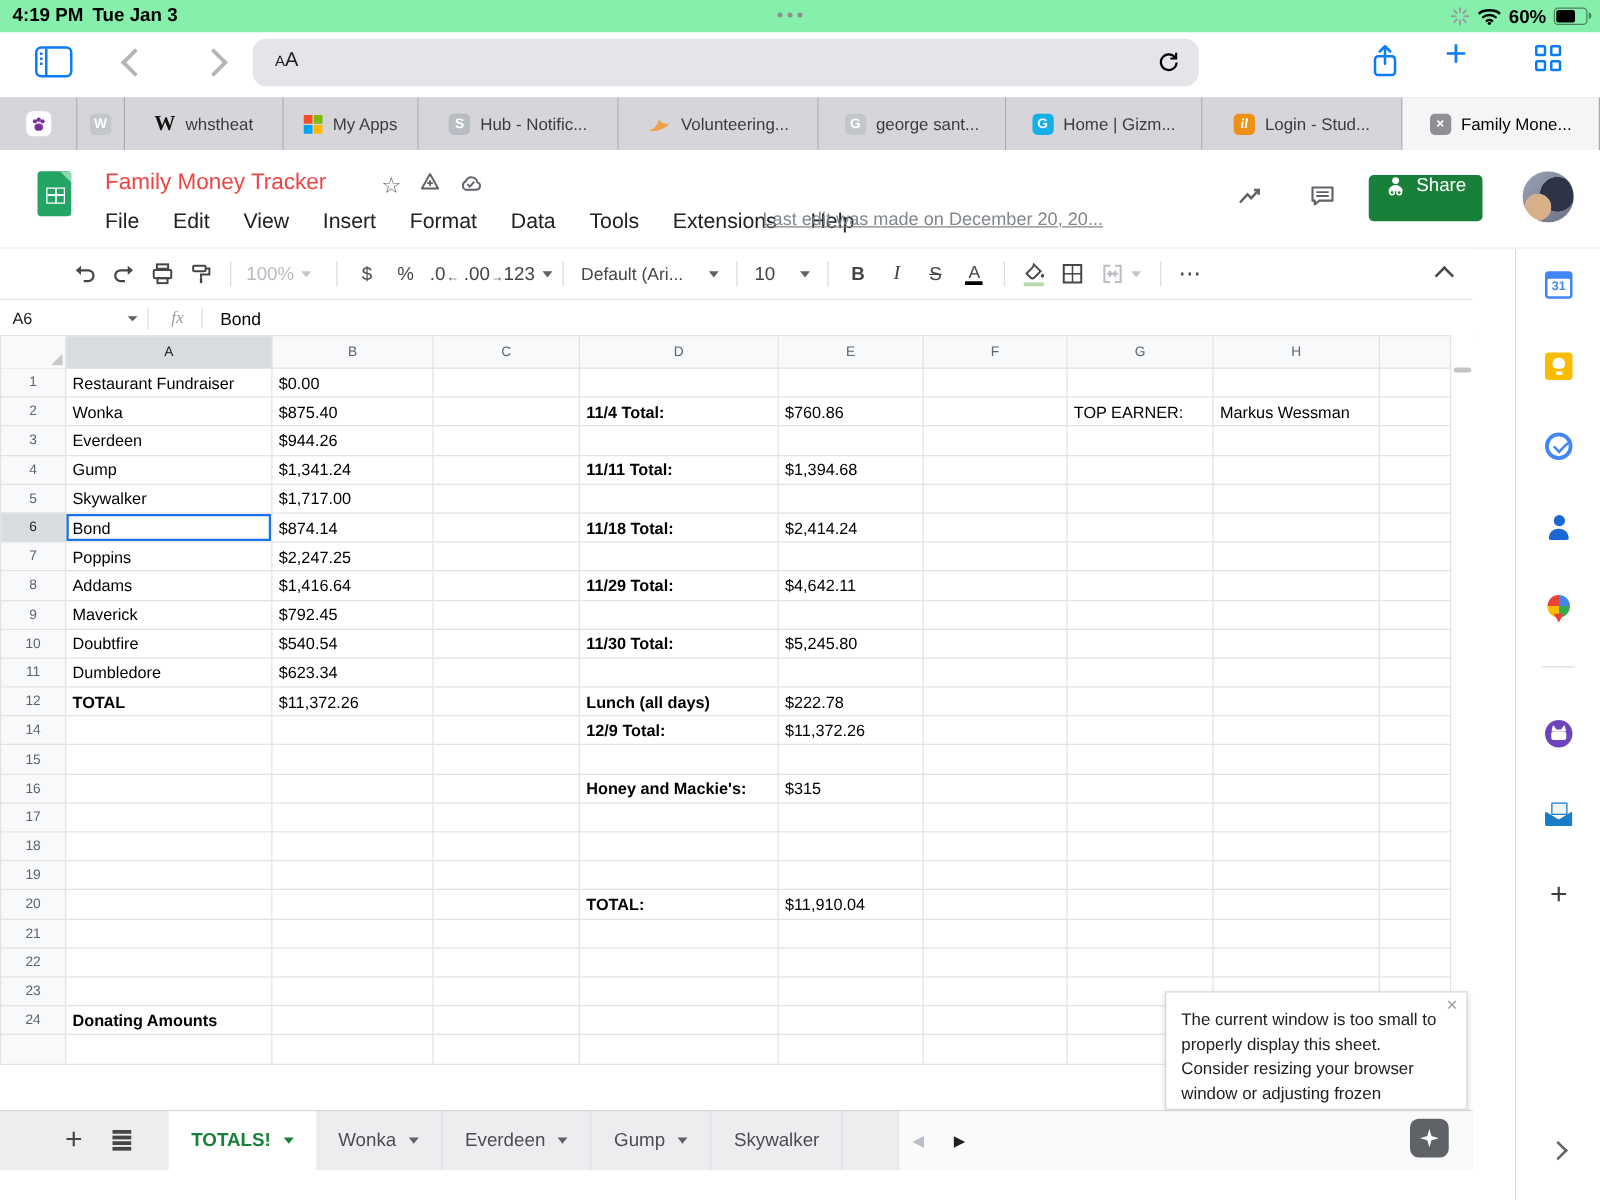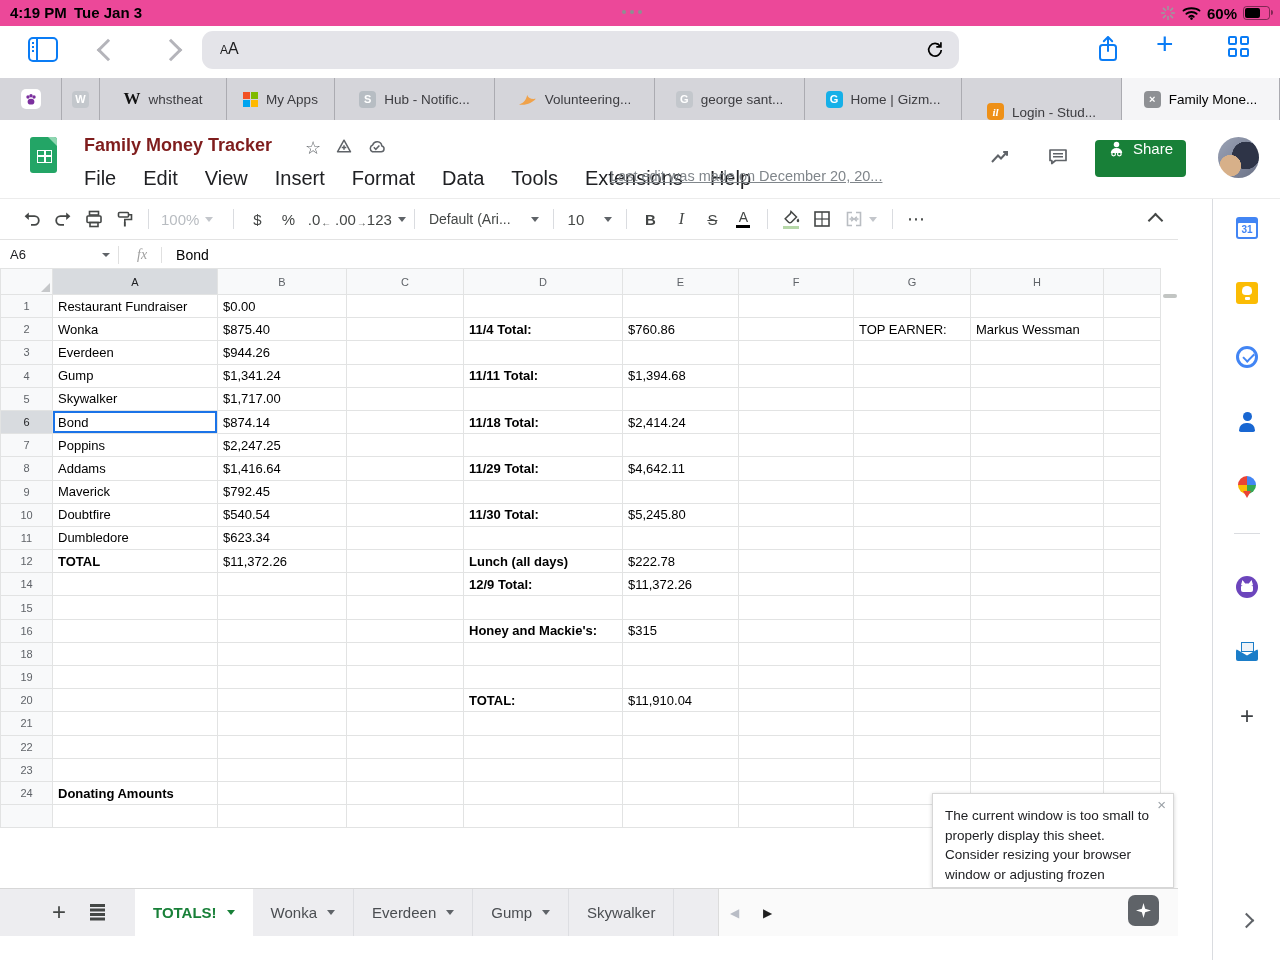--- a/index.html
+++ b/index.html
@@ -1,19 +1,19 @@
 <!DOCTYPE html>
 <html><head>
 <meta charset="utf-8">
 <style>
   html,body{margin:0;padding:0;}
   body{width:1280px;height:960px;position:relative;background:#fff;font-family:"Liberation Sans",sans-serif;overflow:hidden;-webkit-font-smoothing:antialiased;}
 
   
-  .status-bar{position:absolute;left:0;top:0;width:1280px;height:26px;background:#ec4899;}
+  .status-bar{position:absolute;left:0;top:0;width:1280px;height:26px;background:#86efac;}
   .sb-time{position:absolute;left:10px;top:4px;font-size:15px;font-weight:bold;color:#000;}
   .sb-date{position:absolute;left:74px;top:4px;font-size:15px;font-weight:bold;color:#000;}
   .sb-dots{position:absolute;left:622px;top:10px;display:flex;gap:4px;}
   .sb-dots i{width:4px;height:4px;border-radius:50%;background:#8e8e93;}
   .sb-right{position:absolute;right:10px;top:3px;display:flex;align-items:center;gap:6px;height:20px;}
   .sb-batt-pct{font-size:15px;font-weight:bold;color:#000;}
   .batt{width:25px;height:12px;border:1px solid rgba(0,0,0,.45);border-radius:3.5px;position:relative;}
   .batt i{position:absolute;left:1px;top:1px;bottom:1px;width:58%;background:#000;border-radius:2px;}
   .batt::after{content:"";position:absolute;right:-4px;top:3px;width:2px;height:5px;background:rgba(0,0,0,.45);border-radius:0 2px 2px 0;}
 
@@ -49,35 +49,35 @@
   .ms{width:15px;height:15px;display:grid;grid-template-columns:7px 7px;grid-template-rows:7px 7px;gap:1px;flex:none;}
   .tsvg{display:flex;flex:none;}
   .pawplate{width:20px;height:20px;background:#fff;border-radius:5px;display:flex;align-items:center;justify-content:center;}
 
   
   .gs-header{position:absolute;left:0;top:120px;width:1280px;height:78px;background:#fff;border-bottom:1px solid #ececec;}
   .sheets-logo{position:absolute;left:30px;top:17px;width:27px;height:36px;background:#23a566;border-radius:3px;}
   .sheets-logo::after{content:"";position:absolute;right:0;top:0;border-top:9px solid #8fd6b1;border-left:9px solid transparent;border-top-right-radius:3px;}
   .slg-grid{position:absolute;left:7px;top:13px;width:13px;height:11px;border:1.6px solid #fff;
     background:linear-gradient(to right,transparent 44%,#fff 44%,#fff 58%,transparent 58%),linear-gradient(to bottom,transparent 40%,#fff 40%,#fff 56%,transparent 56%);}
-  .doc-title{position:absolute;left:84px;top:15px;font-size:18px;color:#7f1d1d;font-weight:bold;}
+  .doc-title{position:absolute;left:84px;top:15px;font-size:18px;color:#ef4444;}
   .title-icons{position:absolute;left:305px;top:17px;display:flex;gap:14px;align-items:center;color:#5f6368;}
   .star-glyph{font-size:18px;}
   .menu-bar{position:absolute;left:84px;top:47px;display:flex;gap:27px;}
-  .menu-item{font-size:20px;color:#202124;}
+  .menu-item{font-size:17px;color:#202124;}
   .last-edit{position:absolute;left:610px;top:48px;font-size:14.5px;color:#80868b;text-decoration:underline;white-space:nowrap;}
   .ic-trend{position:absolute;left:990px;top:28px;}
   .ic-comment{position:absolute;left:1048px;top:28px;}
   .share-btn{position:absolute;left:1095px;top:20px;width:91px;height:37px;background:#188038;border-radius:4px;display:flex;align-items:flex-start;justify-content:center;gap:8px;}
   .share-btn span{color:#fff;font-size:15px;}
   .avatar{position:absolute;left:1218px;top:17px;width:41px;height:41px;border-radius:50%;
     background:radial-gradient(circle at 30% 70%,#d7b089 0 26%,transparent 27%),radial-gradient(circle at 68% 45%,#2e3447 0 38%,transparent 39%),linear-gradient(135deg,#9aa2b5,#6b7287);}
 
   
-  .gs-toolbar{position:absolute;left:0;top:199px;width:1178px;height:41px;background:#fff;border-bottom:1px solid #e3e3e3;display:flex;align-items:center;padding-left:16px;box-sizing:border-box;}
+  .gs-toolbar{position:absolute;left:0;top:199px;width:1178px;height:41px;background:#fff;border-bottom:1px solid #e3e3e3;display:flex;align-items:center;padding-left:52px;box-sizing:border-box;}
   .tbtn{height:26px;min-width:31px;display:flex;align-items:center;justify-content:center;color:#444746;font-size:15px;flex:none;}
   .tsep{width:1px;height:20px;background:#dadce0;margin:0 8px;flex:none;}
   .t-dim{color:#b8bcc1;}
   .caret{width:0;height:0;border-left:4px solid transparent;border-right:4px solid transparent;border-top:5px solid #5f6368;display:inline-block;margin-left:6px;}
   .caret.dim{border-top-color:#c3c6cb;}
   .t-zoom{width:64px;justify-content:flex-start;padding-left:4px;}
   .t-font{width:110px;justify-content:space-between;padding:0 6px;font-size:14px;}
   .t-size{width:56px;justify-content:center;gap:14px;}
   .t-bold{font-weight:bold;}
   .t-italic{font-style:italic;font-family:"Liberation Serif",serif;font-size:16px;}
@@ -283,21 +283,21 @@
       <span class="ttitle">Volunteering...</span>
     </div>
     <div class="btab" style="width: 150px;">
       <span class="tletter" style="background:#c3c7cc;">G</span>
       <span class="ttitle">george sant...</span>
     </div>
     <div class="btab" style="width: 157px;">
       <span class="tletter" style="background:#16b0e8;">G</span>
       <span class="ttitle">Home | Gizm...</span>
     </div>
-    <div class="btab" style="width: 160px; align-items: flex-end;">
+    <div class="btab" style="width: 160px;">
       <span class="tletter" style="background:#ee9017;font-style:italic;font-family:'Liberation Serif',serif;">il</span>
       <span class="ttitle">Login - Stud...</span>
     </div>
     <div class="btab active" style="width: 158px;">
       <span class="tletter" style="background:#8e9094;">×</span>
       <span class="ttitle">Family Mone...</span>
     </div>
   </div>
 
 <div class="gs-header">
@@ -671,20 +671,32 @@
           <td class="cell"></td>
           <td class="cell"></td>
           <td class="cell s-mg">Honey and Mackie's:</td>
           <td class="cell s-num">$315</td>
           <td class="cell"></td>
           <td class="cell"></td>
           <td class="cell"></td>
           <td class="cell"></td>
         </tr>
         <tr>
+          <th class="rhead">17</th>
+          <td class="cell"></td>
+          <td class="cell"></td>
+          <td class="cell"></td>
+          <td class="cell"></td>
+          <td class="cell"></td>
+          <td class="cell"></td>
+          <td class="cell"></td>
+          <td class="cell"></td>
+          <td class="cell"></td>
+        </tr>
+        <tr>
           <th class="rhead">18</th>
           <td class="cell"></td>
           <td class="cell"></td>
           <td class="cell"></td>
           <td class="cell"></td>
           <td class="cell"></td>
           <td class="cell"></td>
           <td class="cell"></td>
           <td class="cell"></td>
           <td class="cell"></td>

